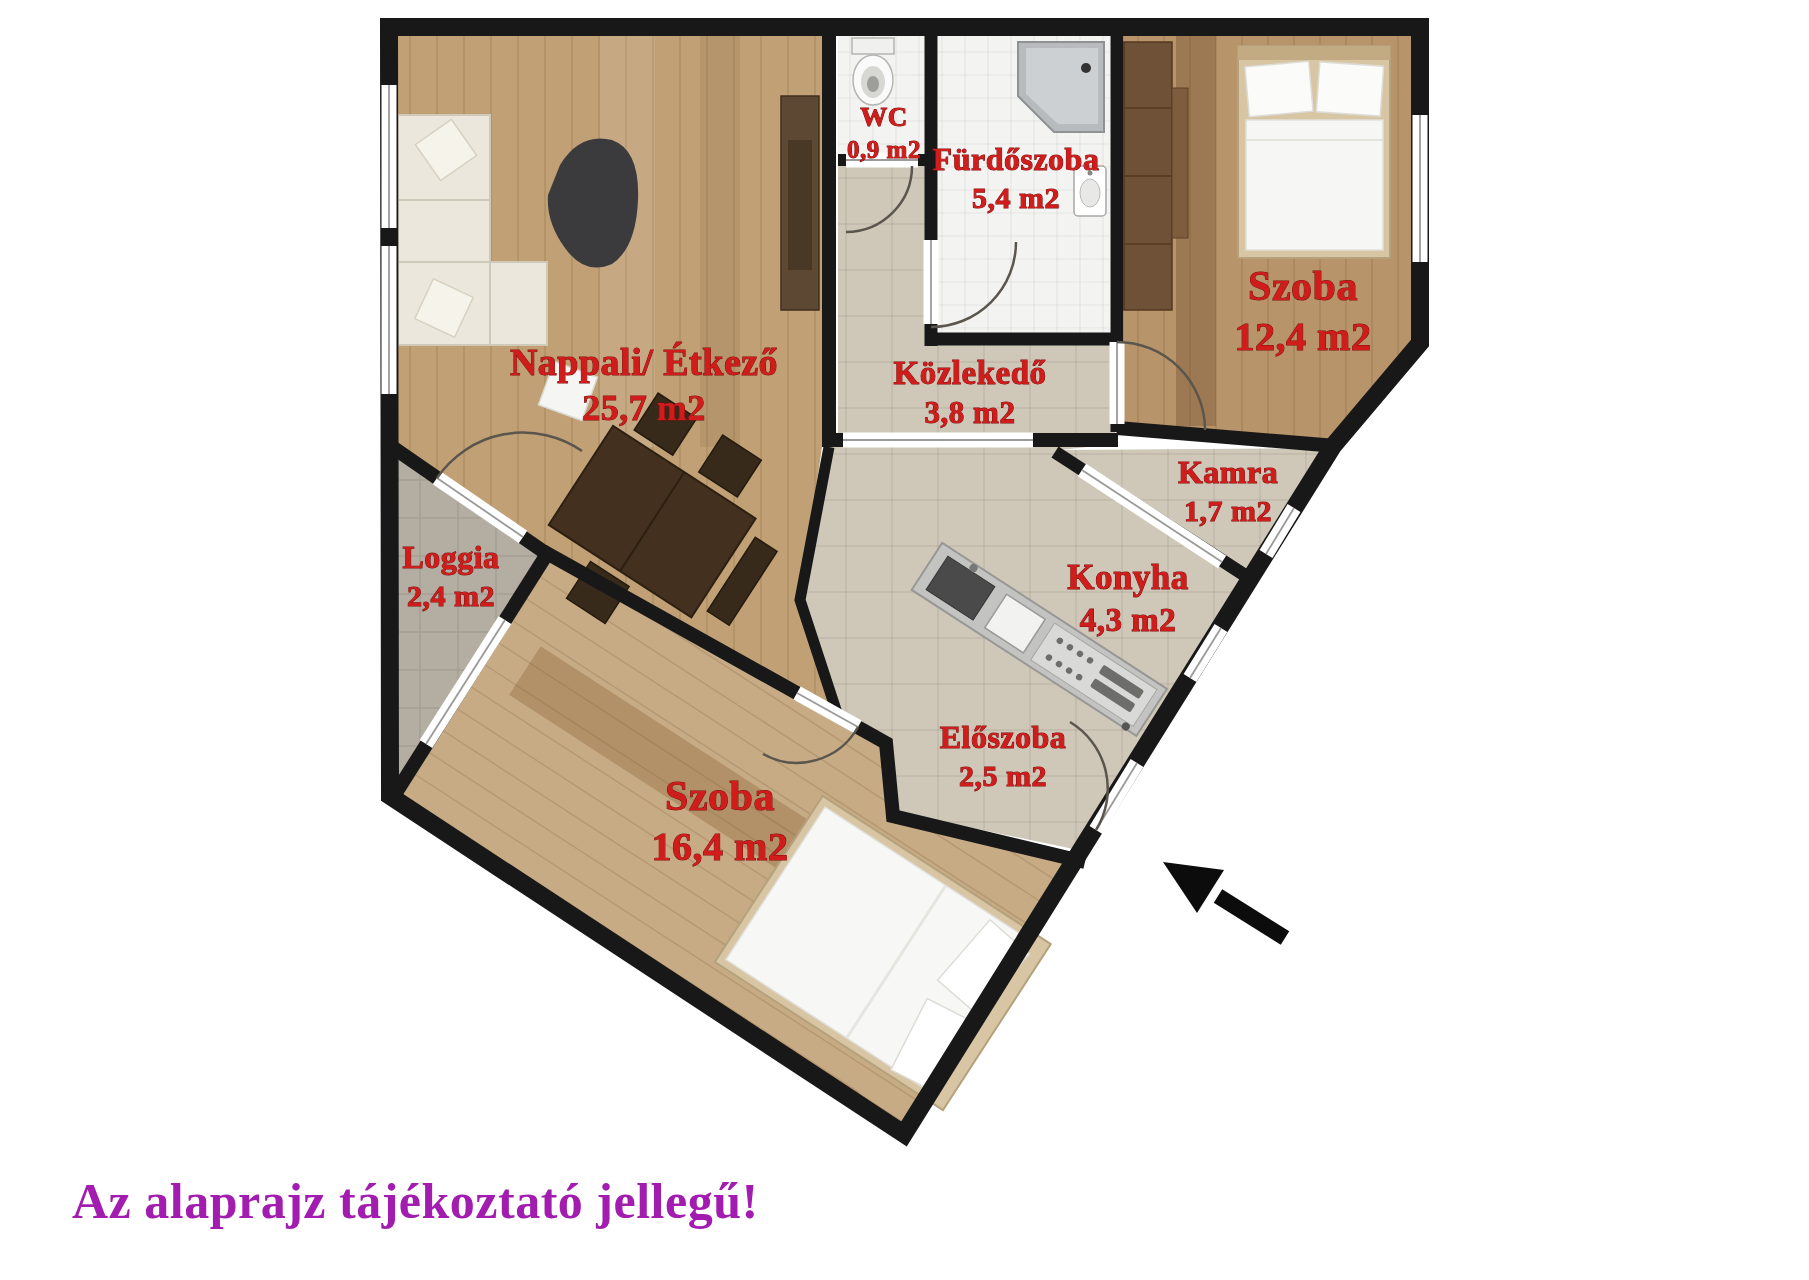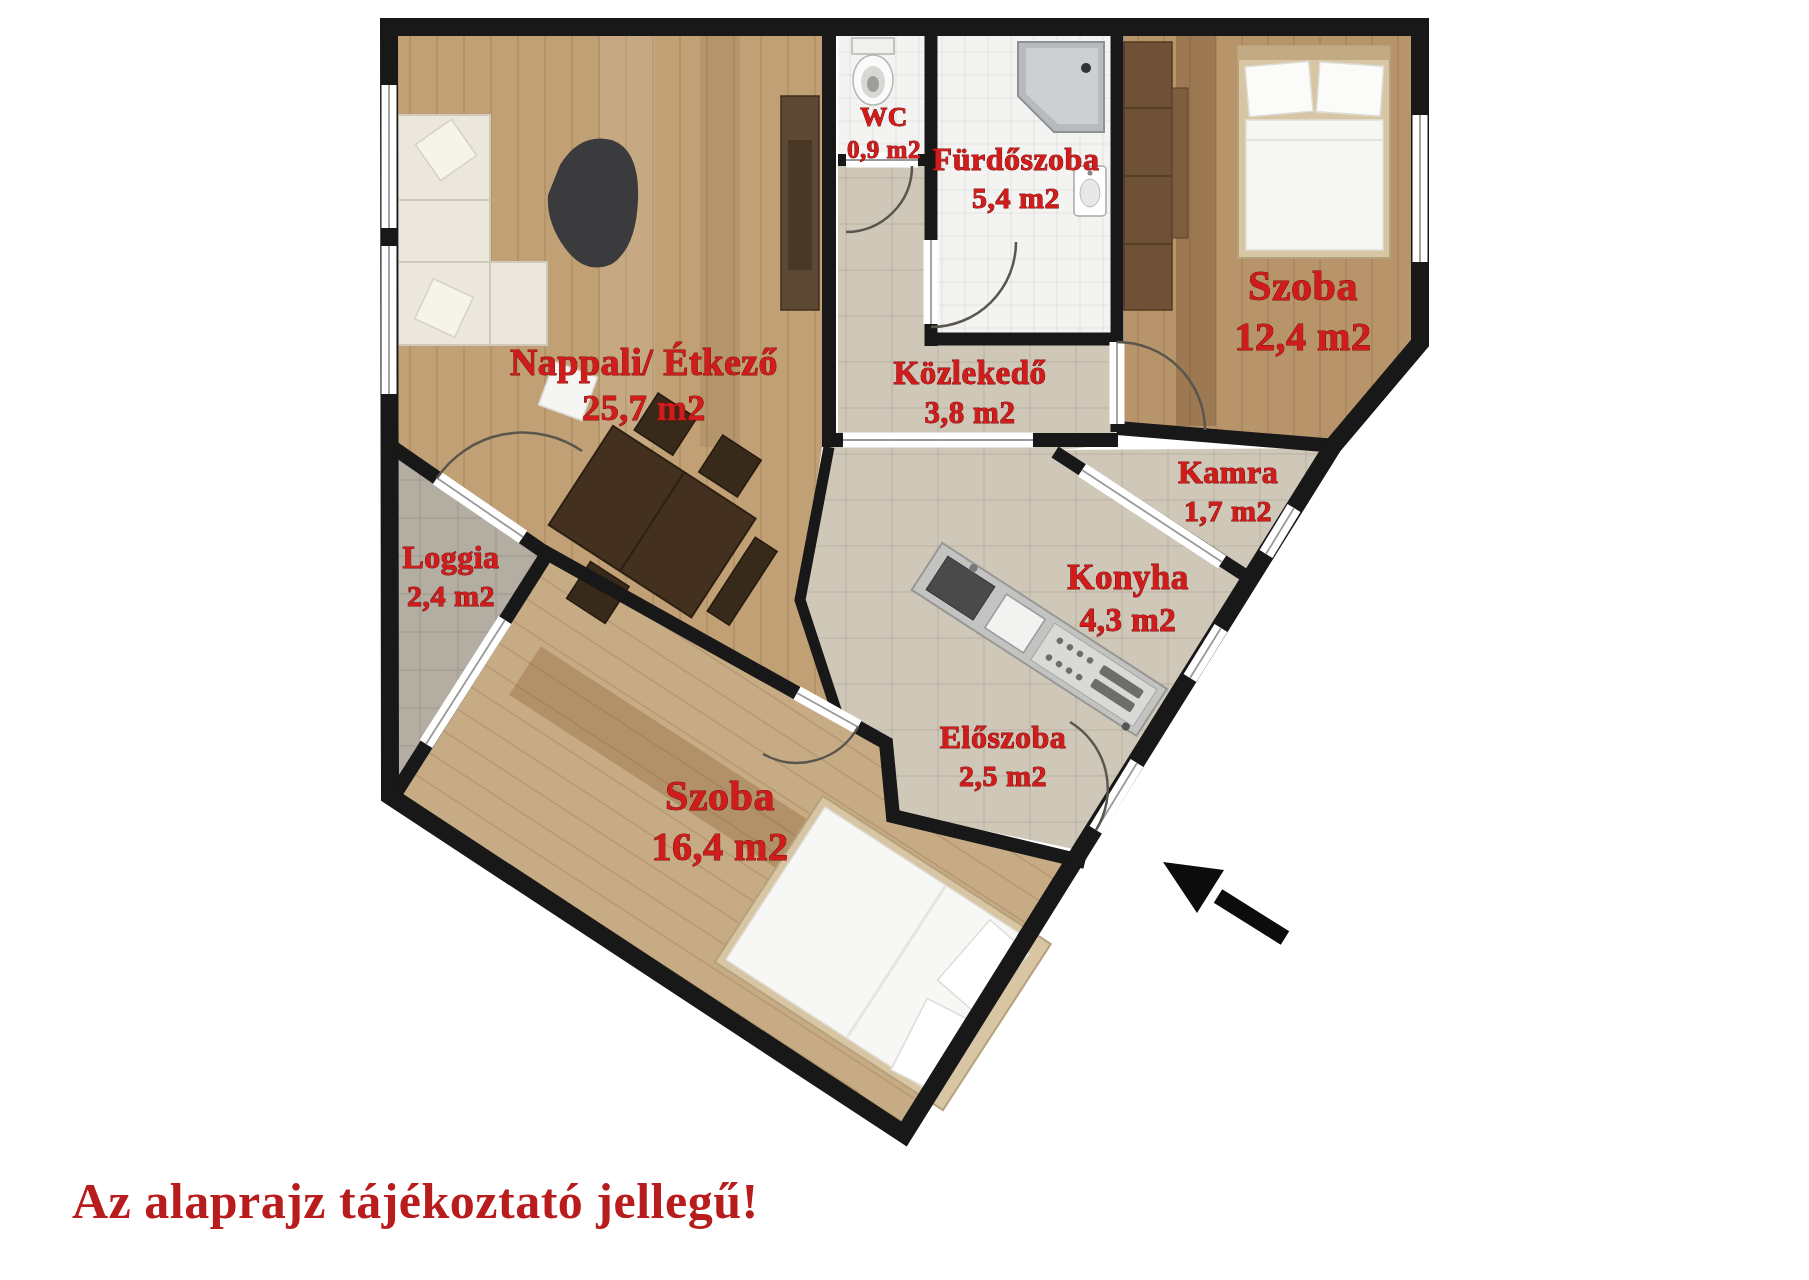--- a/index.html
+++ b/index.html
@@ -296,15 +296,15 @@
         <text x="720" y="810" font-size="42" class="room-label" fill="#d11c1c" stroke="#7e0d0d">Szoba</text>
         <text x="720" y="860" font-size="40" class="room-label" fill="#d11c1c" stroke="#7e0d0d">16,4 m2</text>
       </g>
 
   <g>
     <line x1="1285" y1="938" x2="1218" y2="896" stroke="#0c0c0c" stroke-width="16"></line>
     <polygon points="1163,862 1224,870 1197,913" fill="#0c0c0c"></polygon>
   </g>
 </svg>
 
-<div id="disclaimer" style="color: #b91c1c;">Az alaprajz tájékoztató jellegű!</div>
+<div id="disclaimer" style="color: #a21caf;">Az alaprajz tájékoztató jellegű!</div>
 
 </div>
 
 </body></html>

